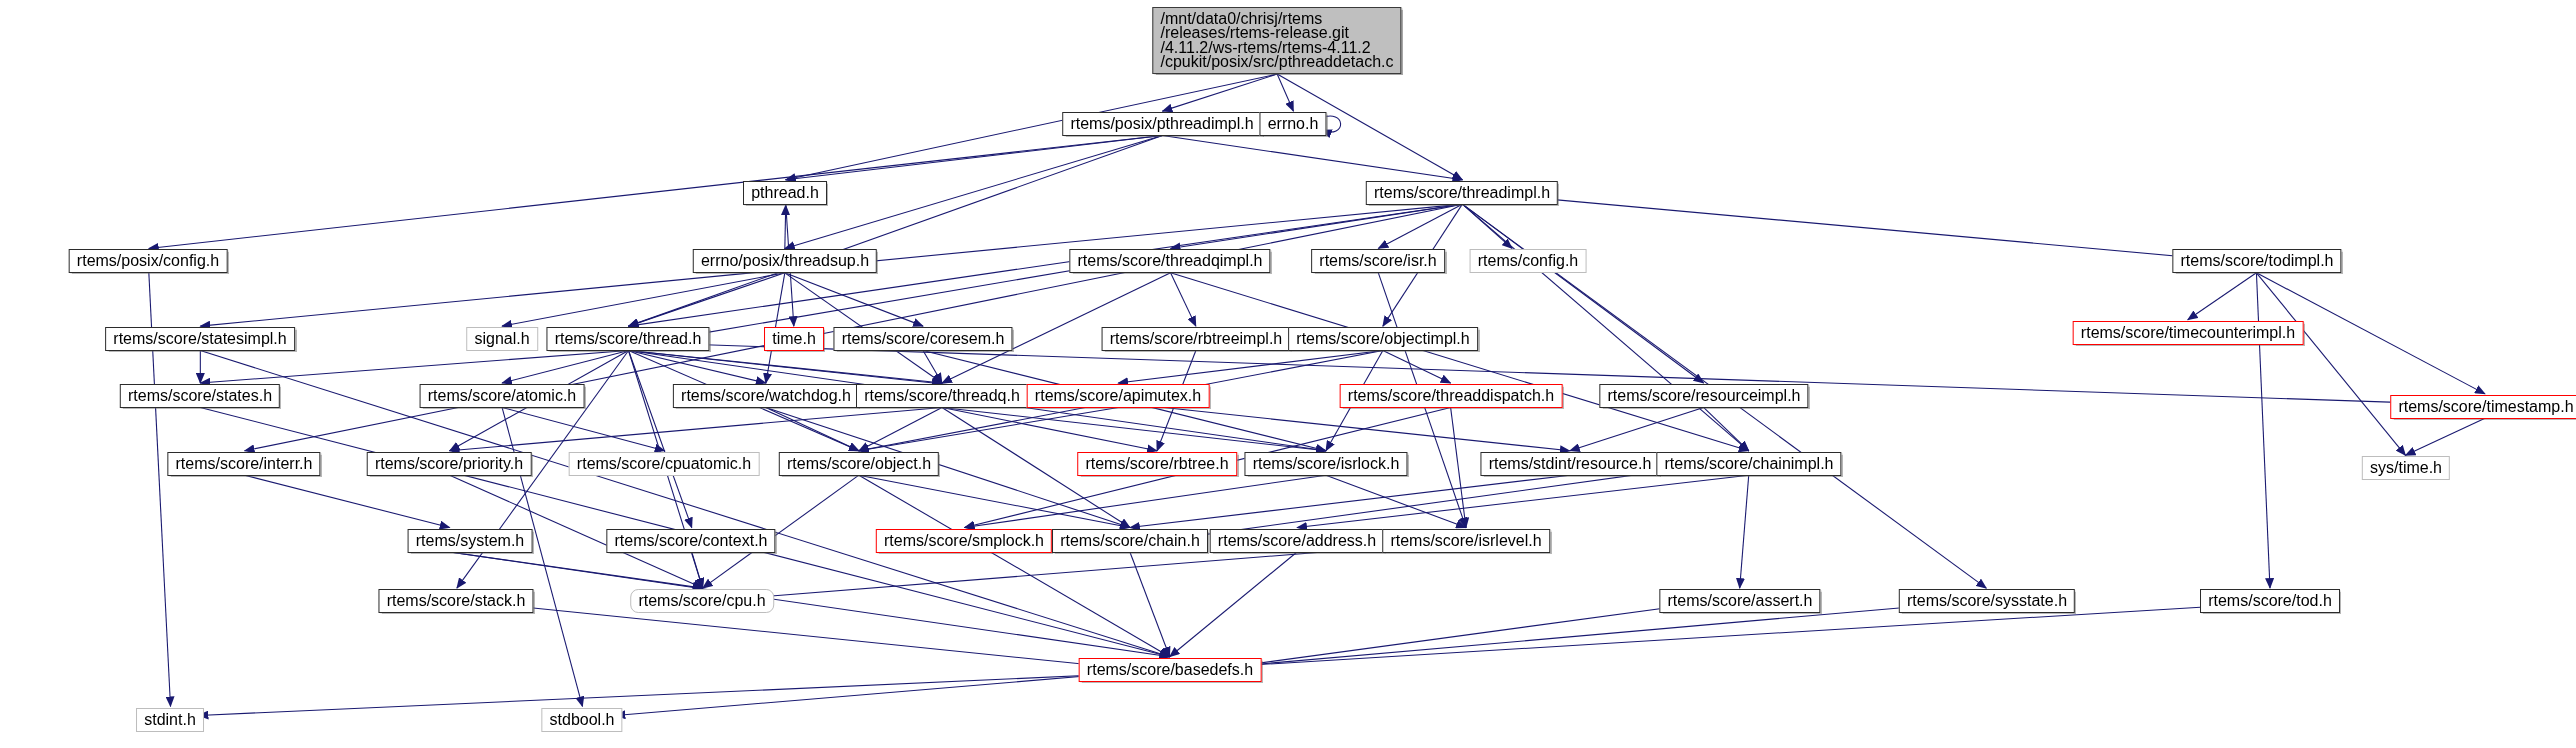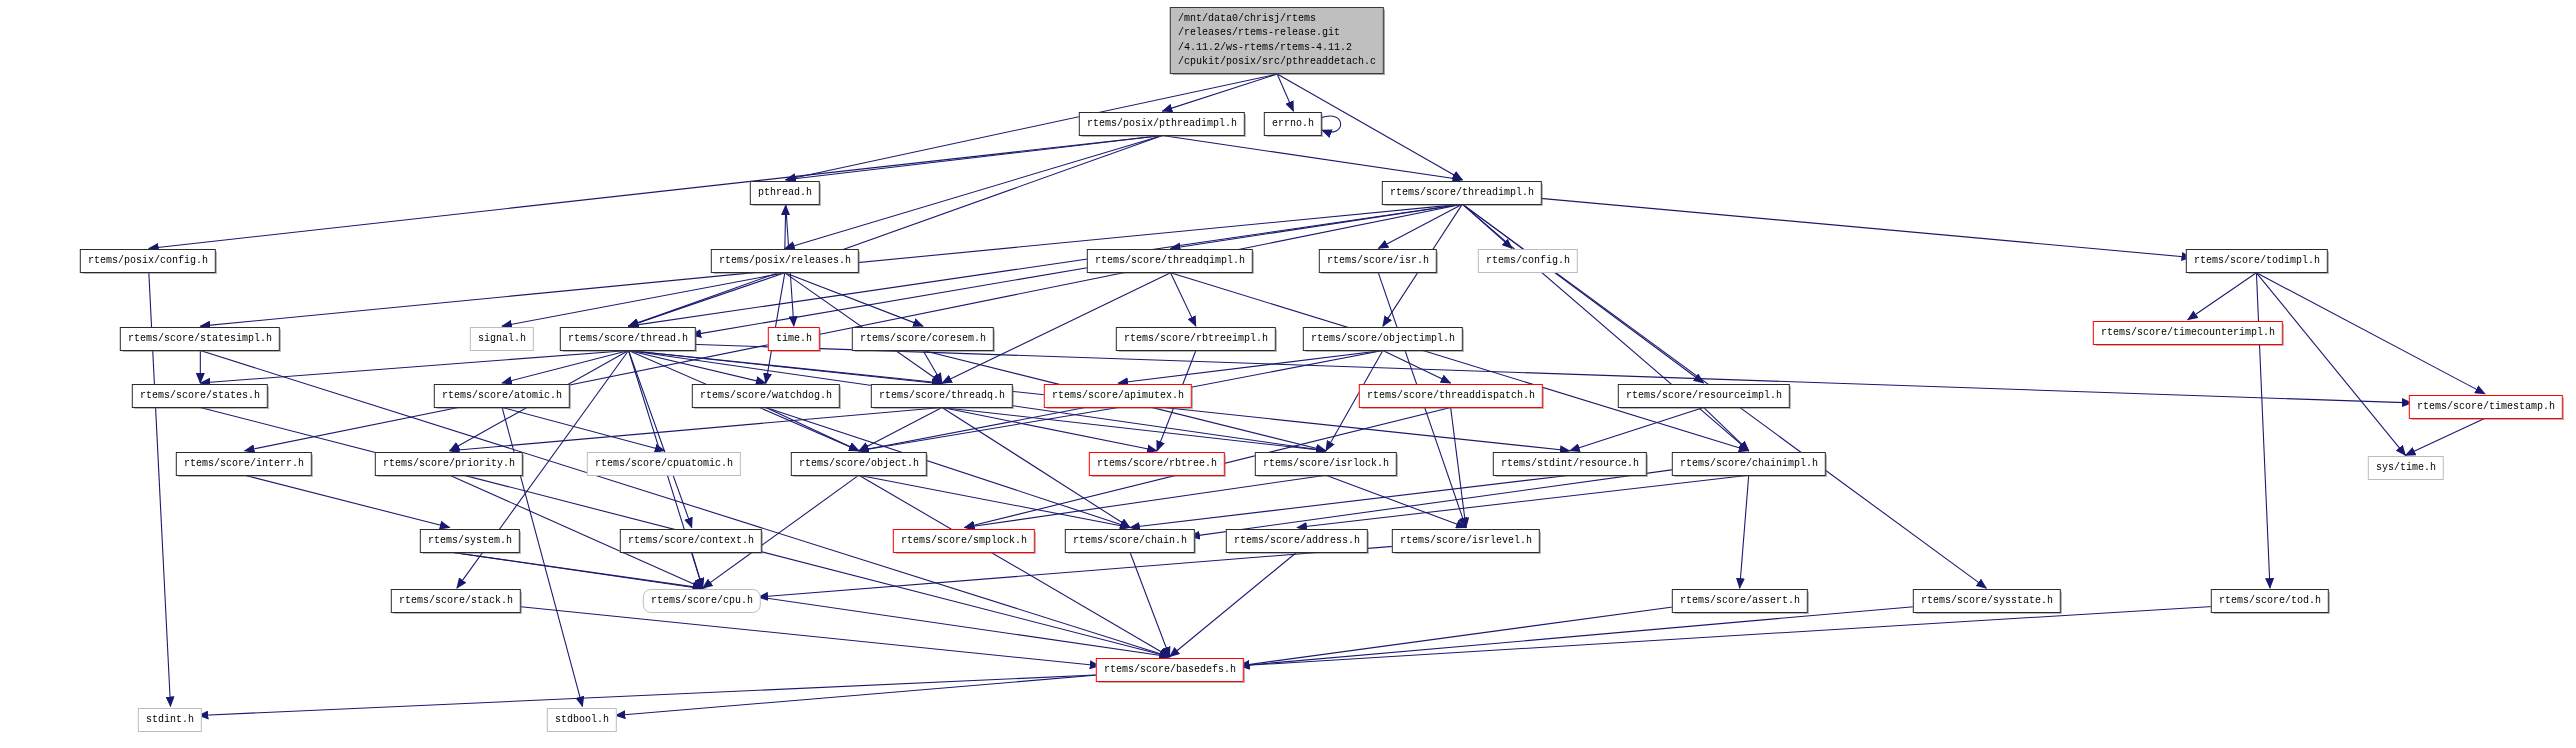--- a/index.html
+++ b/index.html
@@ -2,24 +2,23 @@
 <html style="font-size:14.5px"><head>
 <meta charset="utf-8">
 <style>
   html,body{margin:0;padding:0;background:#ffffff;}
   body{width:2576px;height:748px;font-family:"Liberation Sans",sans-serif;}
   .canvas{position:relative;width:2576px;height:748px;overflow:hidden;background:#ffffff;}
   .edge-layer{position:absolute;left:0;top:0;z-index:0;}
   .node{
     position:absolute;transform:translateX(-50%);z-index:1;
     background:#ffffff;border:0.9px solid #2b2b2b;
-    padding:3.6px 7.2px;font-size:10px;line-height:14.5px;color:#000000;
+    padding:3.6px 7.2px;font-size:16px;line-height:14.5px;color:#000000;
     white-space:nowrap;box-shadow:1.4px 1.4px 0.9px rgba(96,96,96,0.45);
     cursor:pointer;
-    font-family:Liberation Mono, monospace;
   }
   .node.truncated{border:0.9px solid #ff0000;}
   .node.external{border:0.9px solid #bdbdbd;box-shadow:none;cursor:default;}
   .node.root{
     background:#bfbfbf;border:0.9px solid #3a3a3a;text-align:left;cursor:default;
     box-shadow:1.4px 1.4px 0.9px rgba(80,80,80,0.5);
   }
 </style>
 </head>
 <body>
@@ -136,21 +135,21 @@
       <div>/mnt/data0/chrisj/rtems</div>
       <div>/releases/rtems-release.git</div>
       <div>/4.11.2/ws-rtems/rtems-4.11.2</div>
       <div>/cpukit/posix/src/pthreaddetach.c</div>
     </div>
     <div class="node" style="left: 1162px; top: 112px;">rtems/posix/pthreadimpl.h</div>
     <div class="node" style="left: 1293px; top: 112px;">errno.h</div>
     <div class="node" style="left: 785px; top: 181px;">pthread.h</div>
     <div class="node" style="left: 1462px; top: 181px;">rtems/score/threadimpl.h</div>
     <div class="node" style="left: 148px; top: 249px;">rtems/posix/config.h</div>
-    <div class="node" style="left: 785px; top: 249px;">rtems/posix/releases.h</div>
+    <div class="node" style="left: 785px; top: 249px;">errno/posix/threadsup.h</div>
     <div class="node" style="left: 1170px; top: 249px;">rtems/score/threadqimpl.h</div>
     <div class="node" style="left: 1378px; top: 249px;">rtems/score/isr.h</div>
     <div class="node external" style="left: 1512px; top: 249px; margin-left: 16px;">rtems/config.h</div>
     <div class="node" style="left: 2257px; top: 249px;">rtems/score/todimpl.h</div>
     <div class="node" style="left: 200px; top: 327px;">rtems/score/statesimpl.h</div>
     <div class="node external" style="left: 502px; top: 327px;">signal.h</div>
     <div class="node" style="left: 628px; top: 327px;">rtems/score/thread.h</div>
     <div class="node truncated" style="left: 794px; top: 327px;">time.h</div>
     <div class="node" style="left: 923px; top: 327px;">rtems/score/coresem.h</div>
     <div class="node" style="left: 1196px; top: 327px;">rtems/score/rbtreeimpl.h</div>

